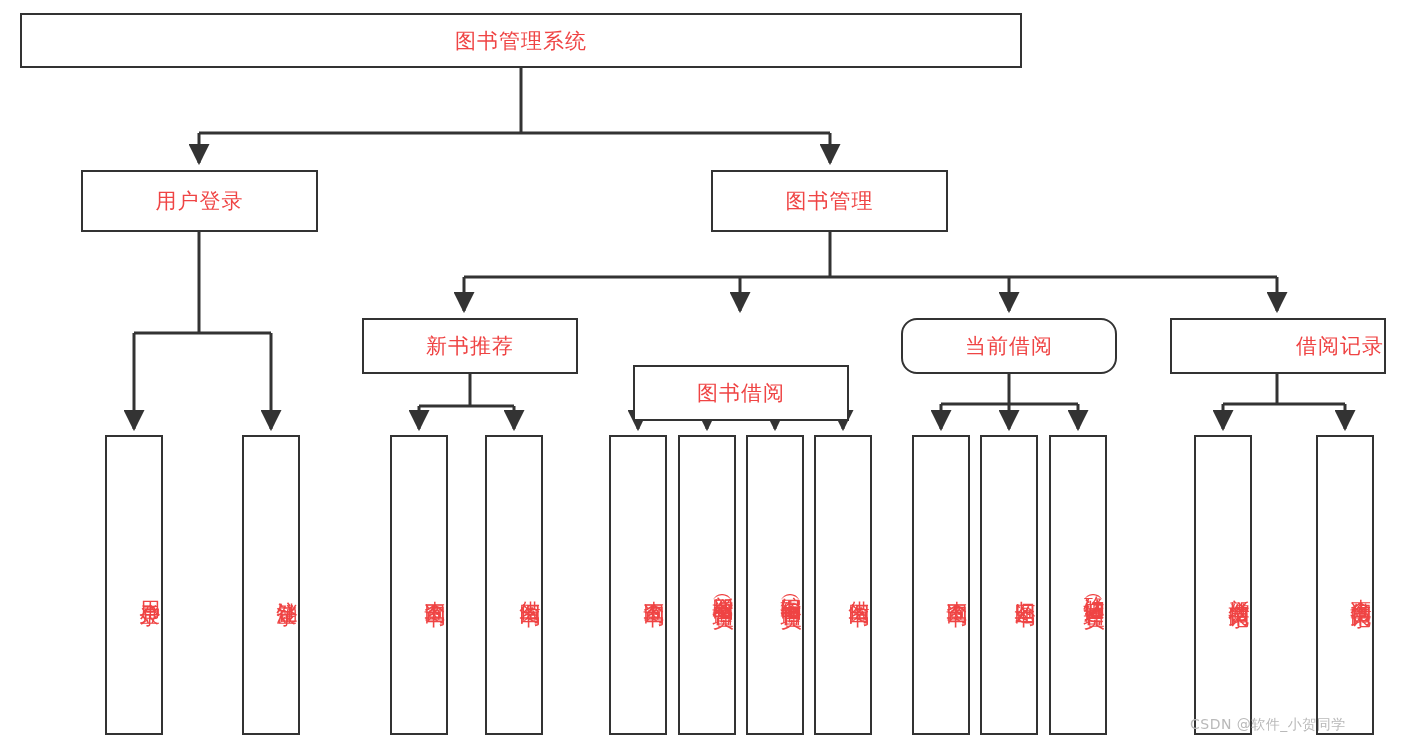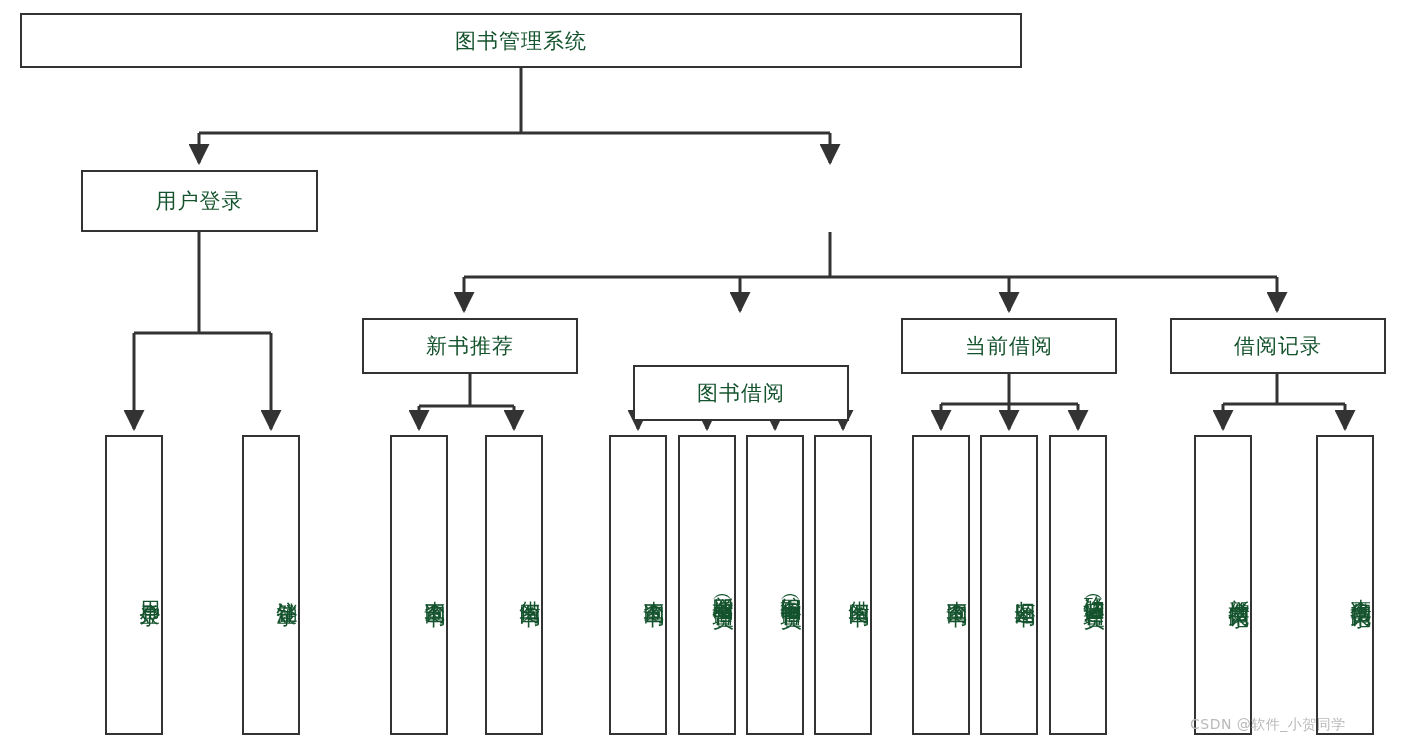--- a/index.html
+++ b/index.html
@@ -24,21 +24,21 @@
     pointer-events: none;
   }
   .node {
     position: absolute;
     box-sizing: border-box;
     background: #ffffff;
     border: 2px solid #333333;
     display: flex;
     align-items: center;
     justify-content: center;
-    color: #14532d;
+    color: #ef4444;
   }
   .node.horiz {
     font-size: 21px;
     letter-spacing: 1px;
   }
   .node.vert {
     writing-mode: vertical-rl;
     text-orientation: upright;
     font-size: 21px;
     letter-spacing: 2px;
@@ -118,31 +118,34 @@
     </g>
   </svg>
 
   <div class="node horiz" style="left:20px; top:13px; width:1002px; height:55px;">
     <span class="label">图书管理系统</span>
   </div>
 
   <div class="node horiz" style="left:81px; top:170px; width:237px; height:62px;">
     <span class="label">用户登录</span>
   </div>
+  <div class="node horiz" style="left:711px; top:170px; width:237px; height:62px;">
+    <span class="label">图书管理</span>
+  </div>
 
   <div class="node horiz" style="left:362px; top:318px; width:216px; height:56px;text-align:right;">
     <span class="label">新书推荐</span>
   </div>
   <div class="node horiz" style="left:633px; top:318px; width:216px; height:56px;margin-top:47px;">
     <span class="label">图书借阅</span>
   </div>
-  <div class="node horiz" style="left:901px; top:318px; width:216px; height:56px;">
+  <div class="node horiz" style="left:901px; top:318px; width:216px; height:56px;border-radius:16px;">
     <span class="label">当前借阅</span>
   </div>
-  <div class="node horiz" style="left:1170px; top:318px; width:216px; height:56px;">
+  <div class="node horiz" style="left:1170px; top:318px; width:216px; height:56px;justify-content:flex-end;">
     <span class="label">借阅记录</span>
   </div>
 
   <div class="node vert" style="left:105px; top:435px; width:58px; height:300px;">
     <span class="label">用户登录</span>
   </div>
   <div class="node vert" style="left:242px; top:435px; width:58px; height:300px;">
     <span class="label">注销登录</span>
   </div>
 

